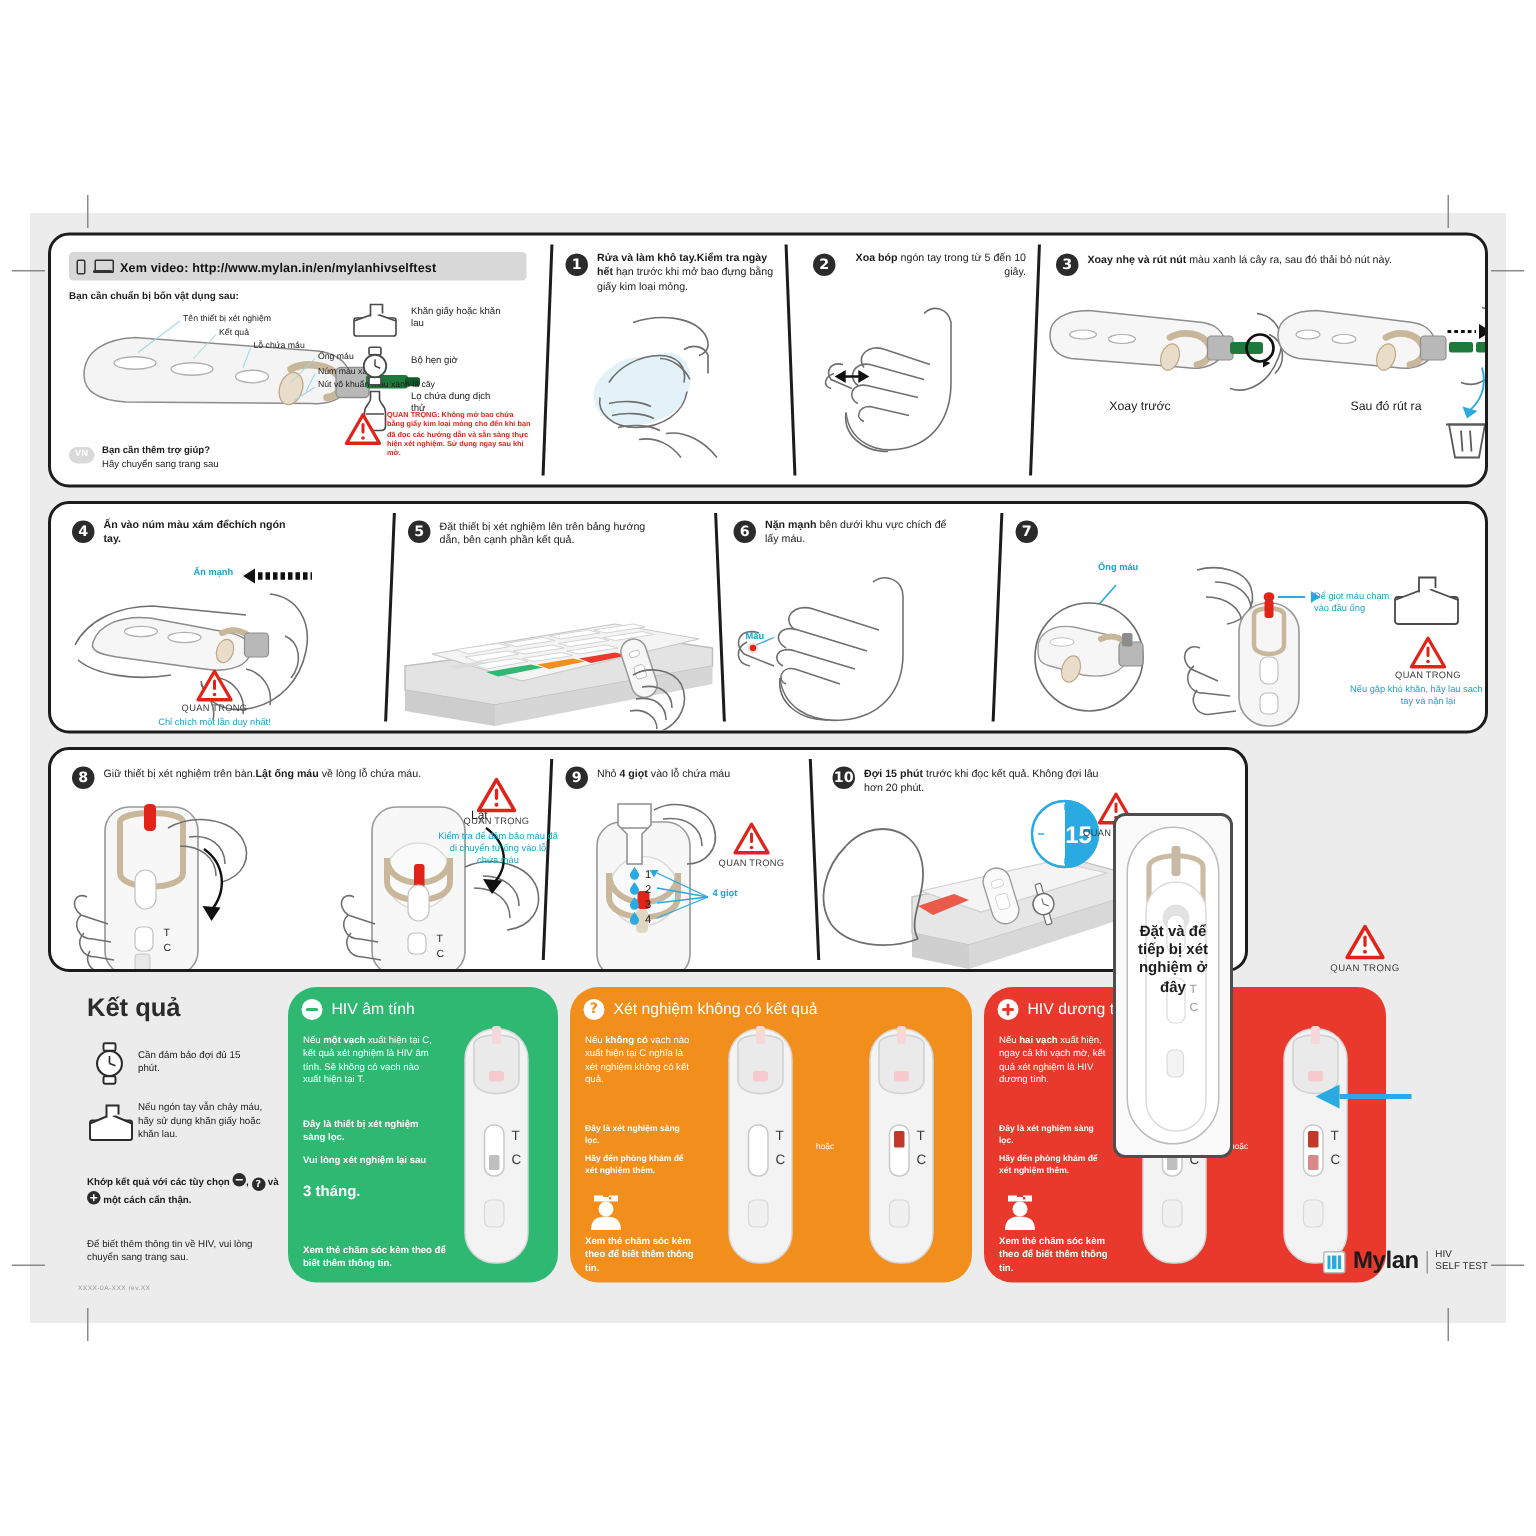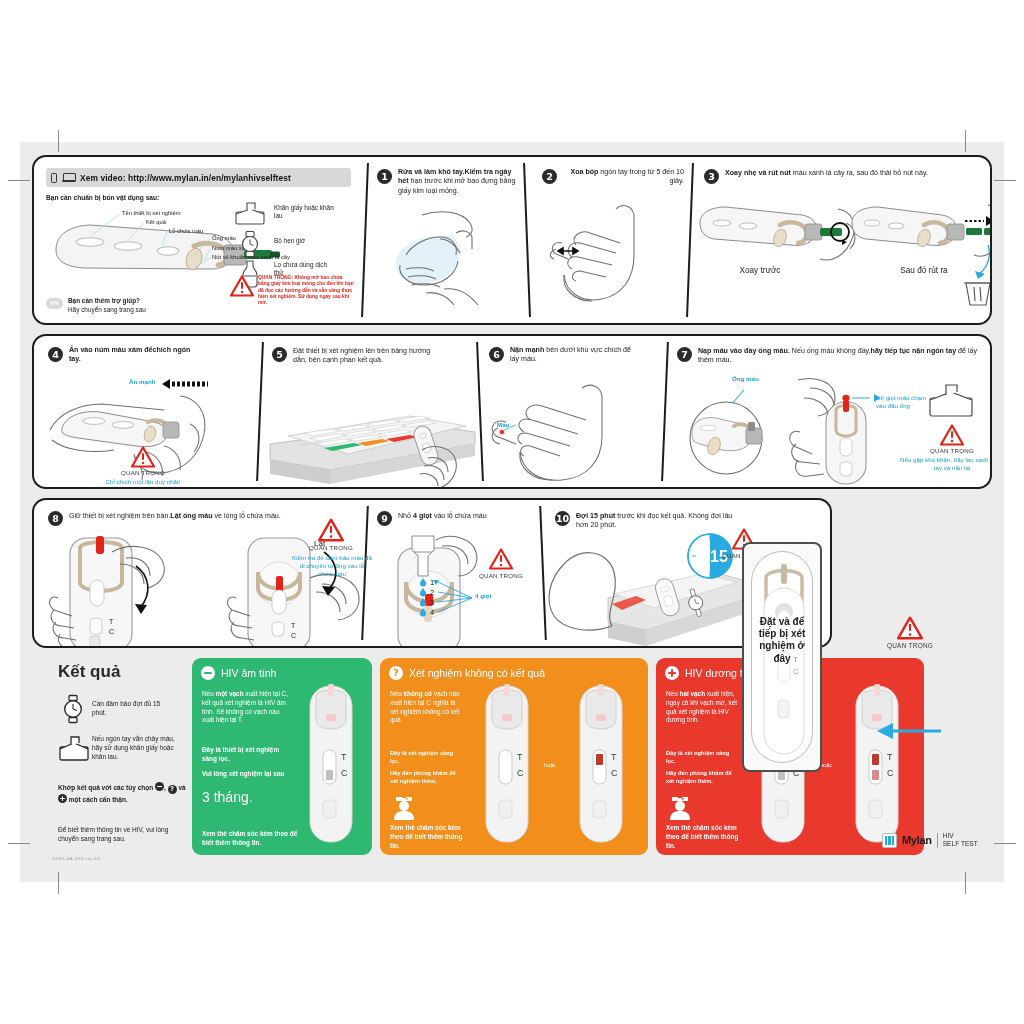--- a/index.html
+++ b/index.html
@@ -106,21 +106,21 @@
   
   .res-title {
     position: absolute;
     font-size: 17px; font-weight: bold; color: #2b2b2b;
   }
   .res-note { position: absolute; font-size: 6.5px; line-height: 1.42; color: #1c1c1c; }
   .footcode { position: absolute; font-size: 4.4px; color: #9a9a9a; letter-spacing: .3px; }
 
   .card {
     position: absolute;
-    border-radius: 9px;
+    border-radius: 19px;
     overflow: hidden;
   }
   .card .hdr {
     position: absolute; left: 9px; top: 8px;
     display: flex; align-items: center; gap: 6px;
   }
   .card .hdr .ttl {
     font-size: 10.5px; color: #fff; font-weight: normal;
     white-space: nowrap;
   }
@@ -134,21 +134,21 @@
   }
   .badge-q {
     font-size: 9.5px; font-weight: bold; line-height: 14px;
     text-align: center; font-family: "DejaVu Sans", sans-serif;
   }
   .card p {
     position: absolute; color: #fff;
     font-size: 6.4px; line-height: 1.38;
   }
   .card p b { font-weight: bold; }
-  .card .big3 { font-size: 14px; font-weight: normal; }
+  .card .big3 { font-size: 10px; font-weight: bold; }
   .orlbl { position: absolute; font-size: 5.6px; color: #fff; }
 
   
   .mat {
     position: absolute;
     background: #fafafa;
     border: 2.5px solid #4e4e4e;
     border-radius: 8px;
   }
   .mat-inner {
@@ -171,21 +171,21 @@
   .arrow-cyan { position: absolute; }
 
   
   .logo { position: absolute; display: flex; align-items: center; gap: 5px; }
   .logo .mark {
     width: 15px; height: 15px; background: #fff;
     border: 1px solid #b9b9b9; border-radius: 2px;
     display: flex; gap: 1.4px; align-items: center; justify-content: center;
   }
   .logo .mark i { width: 2.2px; height: 9px; background: #29abe2; display: block; }
-  .logo .name { font-size: 11px; font-weight: bold; color: #1c1c1c; letter-spacing: -.3px; }
+  .logo .name { font-size: 16px; font-weight: bold; color: #1c1c1c; letter-spacing: -.3px; }
   .logo .rule { width: 1px; height: 15px; background: #9c9c9c; }
   .logo .sub { font-size: 6.6px; line-height: 1.22; color: #2b2b2b; }
 
   
   svg.art { position: absolute; overflow: visible; }
 </style>
 </head>
 <body>
 
 <div id="sheet">
@@ -482,23 +482,20 @@
         <path d="M20,42 C8,38 2,48 10,56 L30,64"></path>
         <path d="M12,48 C4,52 4,62 14,64"></path>
       </g>
       <circle cx="16" cy="52" r="3.6" fill="#fadbdb"></circle>
       <circle cx="16" cy="52" r="2.1" fill="#e2231a"></circle>
       <line x1="18" y1="50" x2="30" y2="45" stroke="#29abe2" stroke-width=".8"></line>
     </svg>
     <div class="cyan-lbl" style="left:463px;top:85px;font-weight:bold;">Máu</div>
 
     <div class="stepnum" style="left:643px;top:11px;">7</div>
-    <div class="steptxt" style="left:664px;top:11px;width:290px;">
-      <b>Nạp máu vào đầy ống máu.</b><span> Nếu ống máu không đầy,</span><b>hãy tiếp tục nặn ngón tay</b><span> để lấy thêm máu.</span>
-    </div>
 
     <div class="cyan-lbl" style="left:698px;top:39px;font-weight:bold;">Ống máu</div>
     <svg class="art" style="left:644px;top:48px;" width="120" height="100" viewBox="0 0 120 100">
       <line x1="66" y1="6" x2="52" y2="22" stroke="#29abe2" stroke-width="1.1"></line>
       <path d="M49,20 l8,-1 l-3,7 Z" fill="#29abe2"></path>
       <circle cx="48" cy="54" r="36" fill="#fff" stroke="#6f6f6f" stroke-width="1.1"></circle>
       <g fill="#f6f6f6" stroke="#9a9a9a" stroke-width=".9">
         <path d="M14,48 C14,38 24,32 38,34 L64,40 C74,44 76,52 72,58 C68,66 56,68 44,66 L22,60 C14,58 14,54 14,48 Z"></path>
       </g>
       <ellipse cx="30" cy="44" rx="8" ry="2.8" fill="#fff" stroke="#bbb" stroke-width=".6"></ellipse>

